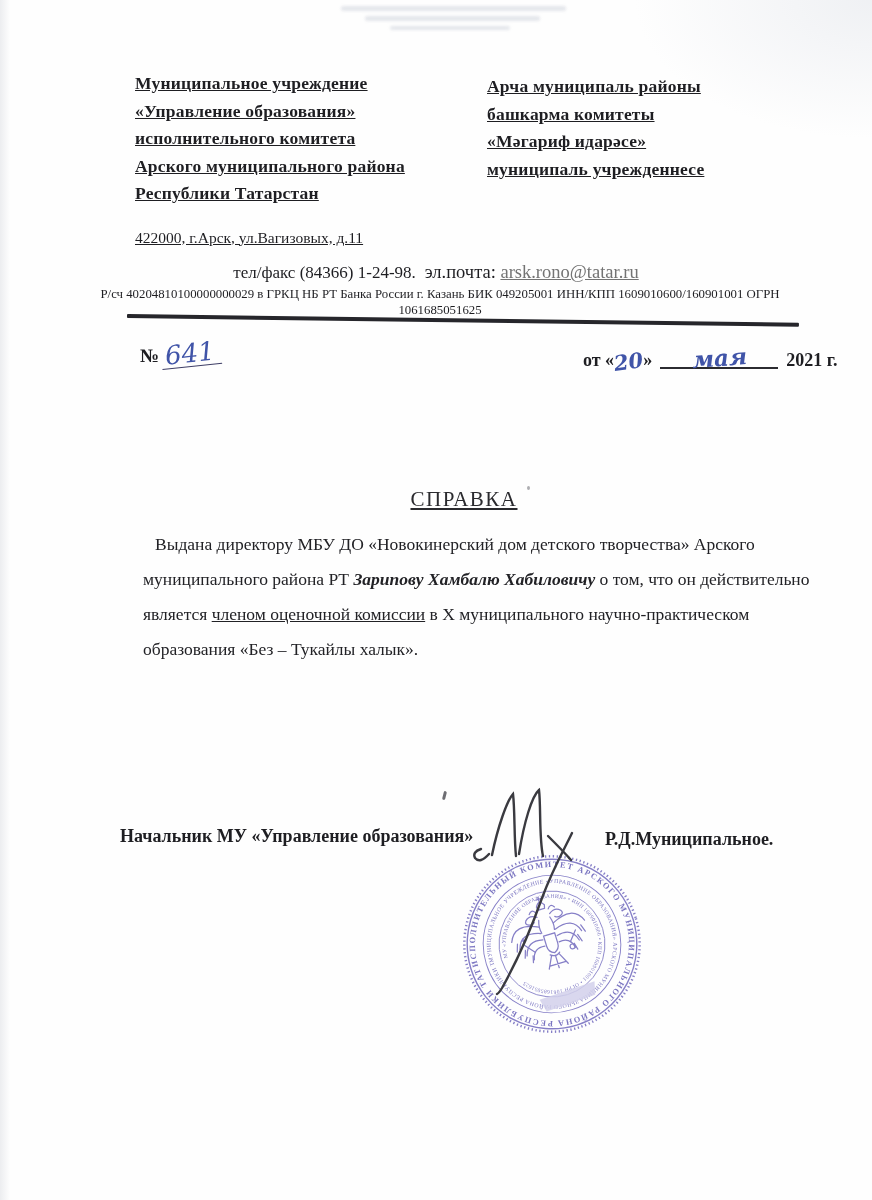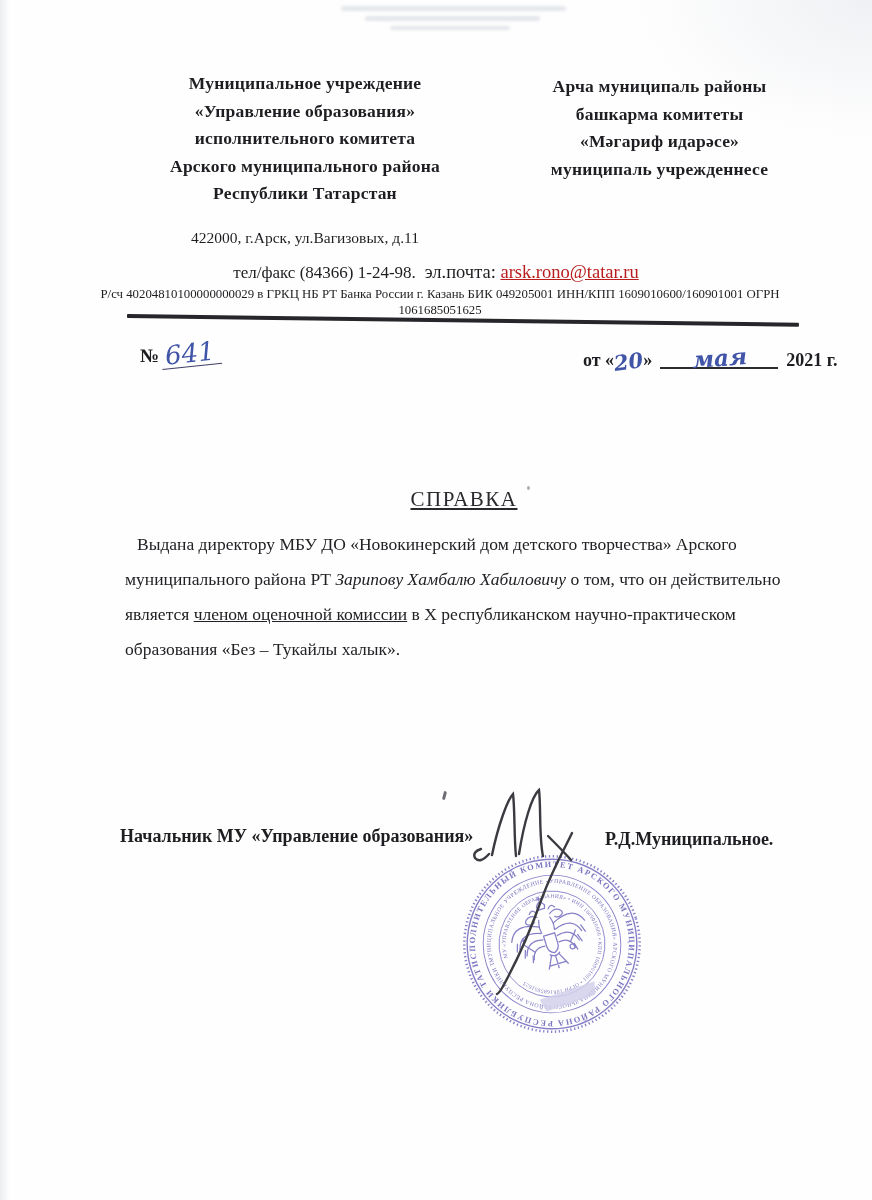--- a/index.html
+++ b/index.html
@@ -16,53 +16,53 @@
     background:radial-gradient(ellipse at top right, rgba(205,210,220,.30), rgba(205,210,220,0) 70%);}
   .ghost-smudge{position:absolute;left:335px;top:6px;width:240px;height:30px;filter:blur(1.6px);opacity:.55;}
   .ghost-smudge i{display:block;background:#cfd3dc;border-radius:2px;}
   .ghost-smudge i:nth-child(1){width:225px;height:5px;margin:0 0 5px 6px;}
   .ghost-smudge i:nth-child(2){width:175px;height:5px;margin:0 0 5px 30px;}
   .ghost-smudge i:nth-child(3){width:120px;height:4px;margin-left:55px;}
   .tiny-dot{position:absolute;left:527px;top:486px;width:3px;height:4px;background:#8c8c92;opacity:.7;border-radius:50%;}
   .stray-mark{position:absolute;left:443px;top:791px;width:3px;height:9px;background:#4a4a50;border-radius:2px;transform:rotate(14deg);opacity:.8;}
 
   
-  .org{position:absolute;text-align:center;font-weight:bold;font-size:17.5px;line-height:27.5px;letter-spacing:.2px;}
+  .org{position:absolute;font-weight:bold;font-size:17.5px;line-height:27.5px;letter-spacing:.2px;text-decoration:underline;}
   .org-left{left:135px;top:70px;width:340px;}
   .org-right{left:487px;top:73px;width:345px;}
   .org .addr{font-weight:normal;font-size:15.5px;line-height:21px;letter-spacing:0;}
   .org-left .addr{margin-top:19px;}
   .org-right .addr{margin-top:15px;}
 
   .contact-line{position:absolute;left:0;top:262px;width:872px;text-align:center;font-size:17px;}
   .contact-line .email-part{font-size:18.5px;}
-  .contact-line a{color:#b91c1c;text-decoration:underline;}
+  .contact-line a{color:#737373;text-decoration:underline;}
   .bank-lines{position:absolute;left:60px;top:287px;width:760px;text-align:center;font-size:12.8px;line-height:15.5px;}
 
   .head-rule{position:absolute;left:127px;top:314px;width:672px;height:4px;background:#26262b;
     transform:rotate(.75deg);transform-origin:left center;border-radius:1px;}
 
   
   .num-row{position:absolute;left:140px;top:341px;display:flex;align-items:flex-end;}
   .num-sign{font-weight:bold;font-size:19px;}
   .hand{font-style:italic;color:#4054a8;font-family:"DejaVu Serif","Liberation Serif",serif;}
   .num-hand{font-size:26px;line-height:24px;transform:rotate(-6deg);display:inline-block;
     border-bottom:1.6px solid #3e3e66;padding:0 6px 1px 4px;margin-left:2px;}
   .date-row{position:absolute;left:583px;top:344px;display:flex;align-items:flex-end;font-weight:bold;font-size:18px;}
   .date-day{font-size:21px;line-height:18px;transform:rotate(-8deg);display:inline-block;}
   .month-line{display:inline-block;width:118px;border-bottom:2px solid #2b2b30;text-align:center;margin:0 8px 2px 8px;}
   .month-hand{font-size:23px;line-height:20px;display:inline-block;transform:rotate(-4deg);position:relative;top:4px;}
 
   
   .doc-title{position:absolute;left:56px;top:487px;width:816px;text-align:center;
     font-size:21px;letter-spacing:1.5px;color:#2a2a2e;text-decoration:underline;}
   .body-text{position:absolute;left:125px;top:527px;font-size:17.5px;color:#222226;}
-  .body-text .tline{white-space:nowrap;height:35px;line-height:35px;}
+  .body-text .tline{white-space:nowrap;height:35px;line-height:35px;margin-left:18px;}
   .body-text .indent{padding-left:12px;}
-  .name-bi{font-weight:normal;font-style:italic;}
+  .name-bi{font-weight:bold;font-style:italic;}
   .uline{text-decoration:underline;}
 
   
   .sig-label{position:absolute;left:120px;top:826px;font-weight:bold;font-size:18px;white-space:nowrap;}
   .sig-name{position:absolute;left:605px;top:829px;font-weight:bold;font-size:18px;white-space:nowrap;}
 
   .seal-wrap{position:absolute;left:452px;top:853px;width:200px;height:182px;opacity:.93;filter:blur(.25px);}
   .sign-wrap{position:absolute;left:425px;top:748px;width:210px;height:260px;}
 </style>
 </head>
@@ -124,21 +124,21 @@
       <span class="hand month-hand">мая</span>
     </span>
     <span>2021 г.</span>
   </div>
 
   <div class="doc-title">СПРАВКА</div>
 
   <div class="body-text">
     <div class="tline indent">Выдана директору МБУ ДО «Новокинерский дом детского творчества» Арского</div>
     <div class="tline"><span>муниципального района РТ </span><span class="name-bi">Зарипову Хамбалю Хабиловичу</span><span> о том, что он действительно</span></div>
-    <div class="tline"><span>является </span><span class="uline">членом оценочной комиссии</span><span>  в X  республиканском  научно-практическом</span></div>
+    <div class="tline"><span>является </span><span class="uline">членом оценочной комиссии</span><span>  в X  муниципального  научно-практическом</span></div>
     <div class="tline">образования  «Без – Тукайлы халык».</div>
   </div>
 
   <div class="sig-label">Начальник МУ «Управление образования»</div>
   <div class="sig-name">Р.Д.Муниципальное.</div>
 
   <div class="seal-wrap">
     <svg width="200" height="182" viewBox="0 0 220 220">
       <defs>
         <path id="circ-outer" d="M 17,110 a 93,93 0 1 1 186,0 a 93,93 0 1 1 -186,0"></path>

